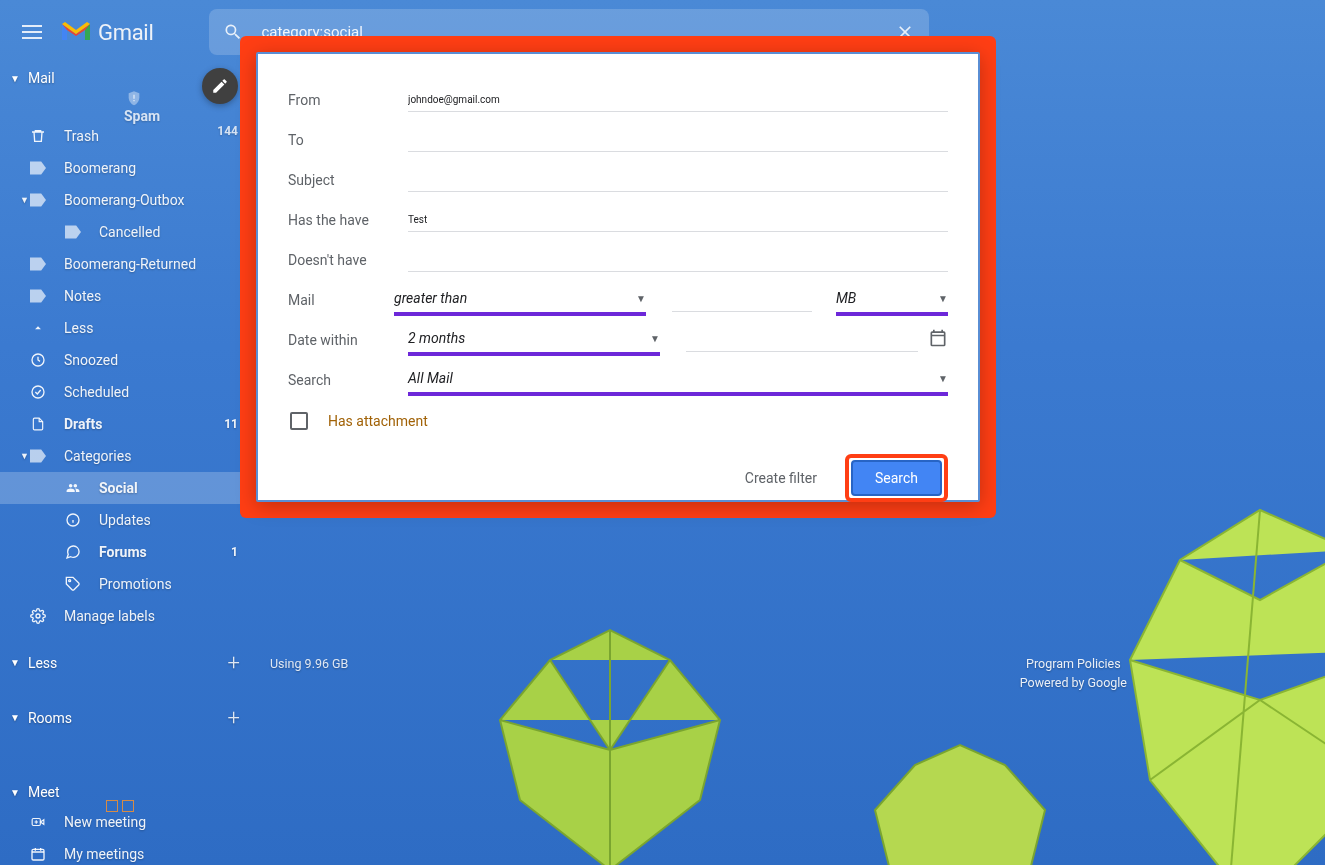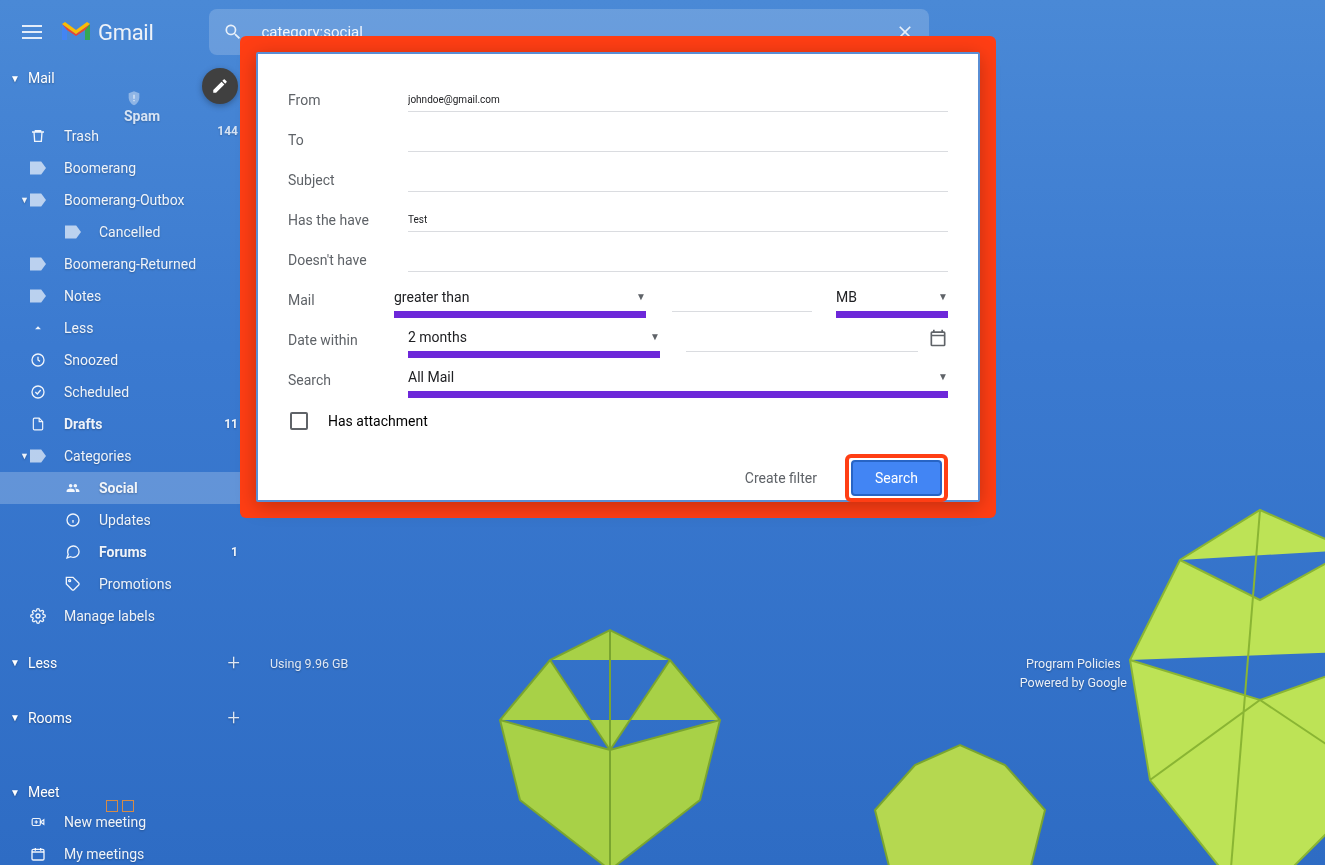--- a/index.html
+++ b/index.html
@@ -33,31 +33,31 @@
 .nav-item .count { margin-left: auto; margin-right: 18px; font-size: 12px; }
 .nav-item .tri-sub { position: absolute; left: 20px; font-size: 9px; }
 .div-section { margin-top: 12px; }
 
 
 .overlay-hi { position: absolute; left: 240px; top: 36px; width: 756px; height: 482px; background: #ff3e14; border-radius: 6px; z-index: 9; }
 .modal { position: absolute; left: 256px; top: 52px; width: 724px; height: 450px; background: #fff; border-radius: 2px; box-shadow: 0 4px 20px rgba(0,0,0,0.25); z-index: 10; padding: 26px 30px 18px; border: 2px solid #5a8ed4; }
 .form-row { display: flex; align-items: center; min-height: 40px; }
 .form-label { width: 120px; font-size: 14px; color: #5f6368; }
 .form-input { flex: 1; border: none; border-bottom: 1px solid #dadce0; font-size: 10px; color: #202124; padding: 6px 0; outline: none; }
-.form-select { flex: 1; position: relative; border-bottom: 7px solid #6d28d9; font-size: 14px; color: #202124; padding: 6px 0; display: flex; align-items: center; cursor: pointer; }
+.form-select { flex: 1; position: relative; border-bottom: 4px solid #6d28d9; font-size: 14px; color: #202124; padding: 6px 0; display: flex; align-items: center; cursor: pointer; font-style: italic; }
 .form-select .arrow { margin-left: auto; font-size: 10px; color: #5f6368; }
 .size-row .sel1 { width: 252px; flex: none; margin-right: 26px; }
 .size-row .num { width: 140px; flex: none; margin-right: 24px; }
 .size-row .sel2 { width: 112px; flex: none; }
 .date-row .sel1 { width: 252px; flex: none; margin-right: 26px; }
 .date-row .dinput { flex: 1; }
 .cal-ico { margin-left: 10px; color: #5f6368; cursor: pointer; }
 .check-row { display: flex; align-items: center; margin-top: 12px; }
 .checkbox { width: 18px; height: 18px; border: 2px solid #5f6368; border-radius: 2px; margin-left: 2px; margin-right: 20px; cursor: pointer; }
-.check-label { font-size: 14px; color: #000000; }
+.check-label { font-size: 14px; color: #a16207; }
 .btn-row { display: flex; justify-content: flex-end; align-items: center; margin-top: 24px; gap: 18px; }
 .btn-text { font-size: 14px; color: #5f6368; padding: 8px 10px; cursor: pointer; }
 .btn-hi { border: 4px solid #ff3e14; border-radius: 6px; padding: 2px; }
 .btn-primary { background: #4285f4; color: #fff; font-size: 14px; padding: 8px 22px; border-radius: 4px; border: 2px solid #2764c5; cursor: pointer; }
 
 
 .footer-left { position: absolute; left: 270px; top: 656px; color: rgba(255,255,255,0.85); font-size: 12.5px; text-shadow: 0 1px 2px rgba(0,0,0,0.3); z-index: 2; }
 .footer-right { position: absolute; right: 198px; top: 656px; color: rgba(255,255,255,0.9); font-size: 12.5px; text-align: center; text-shadow: 0 1px 2px rgba(0,0,0,0.3); z-index: 2; }
 .footer-right div { margin-bottom: 4px; }
 

